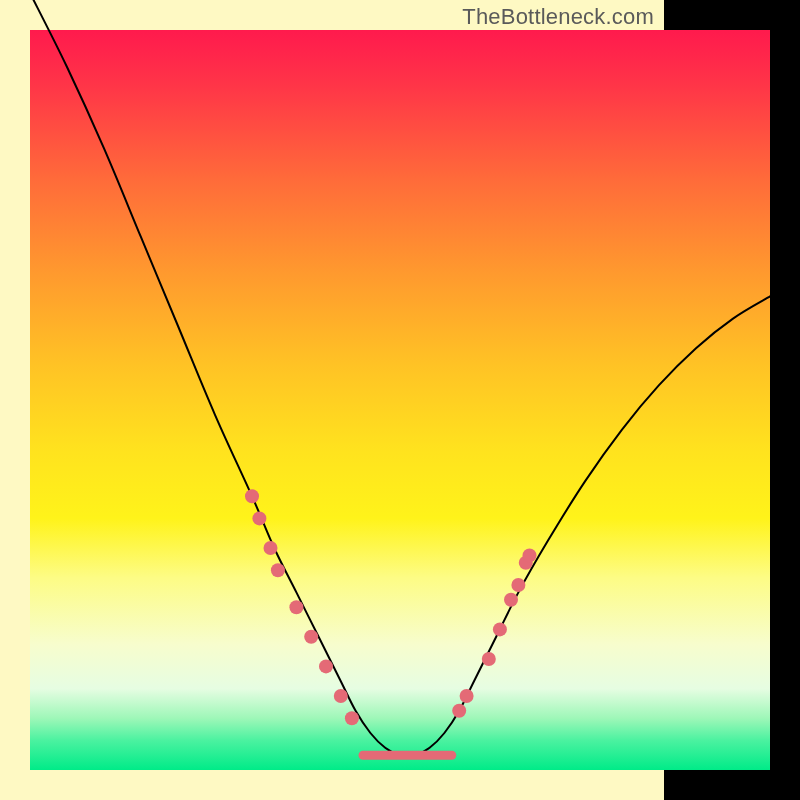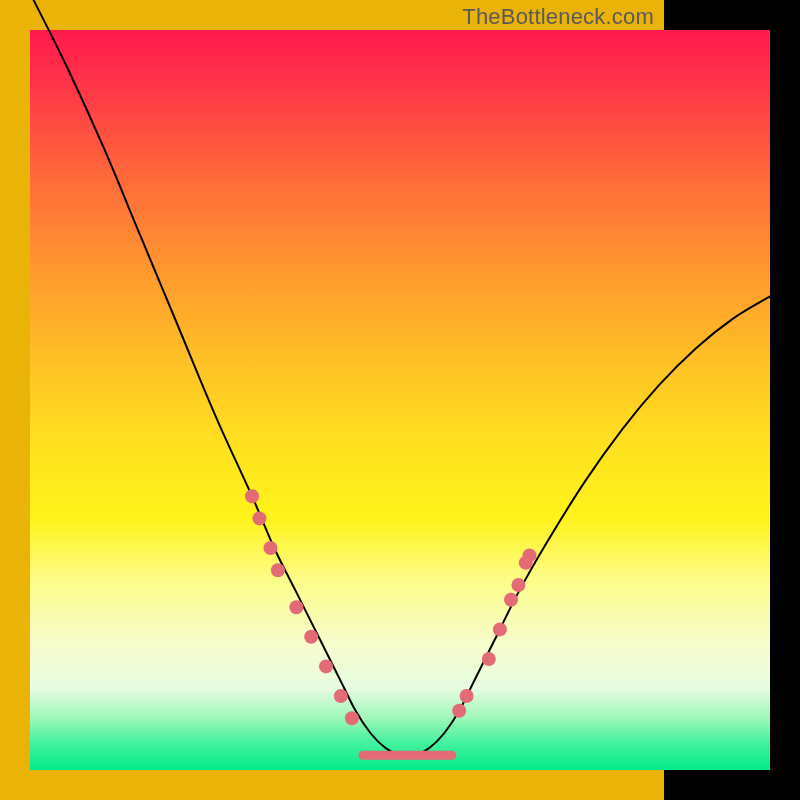--- a/index.html
+++ b/index.html
@@ -8,21 +8,21 @@
     width: 800px;
     height: 800px;
     background: #000;
     overflow: hidden;
     font-family: Arial, Helvetica, sans-serif;
   }
   .stage {
     position: relative;
     width: 664px;
     height: 800px;
-    background: #eab308;
+    background: #fef9c3;
   }
   .plot {
     position: absolute;
     left: 30px;
     top: 30px;
     width: 740px;
     height: 740px;
     background: linear-gradient(to bottom,
       #ff1a4d 0%,
       #ff3348 7%,

